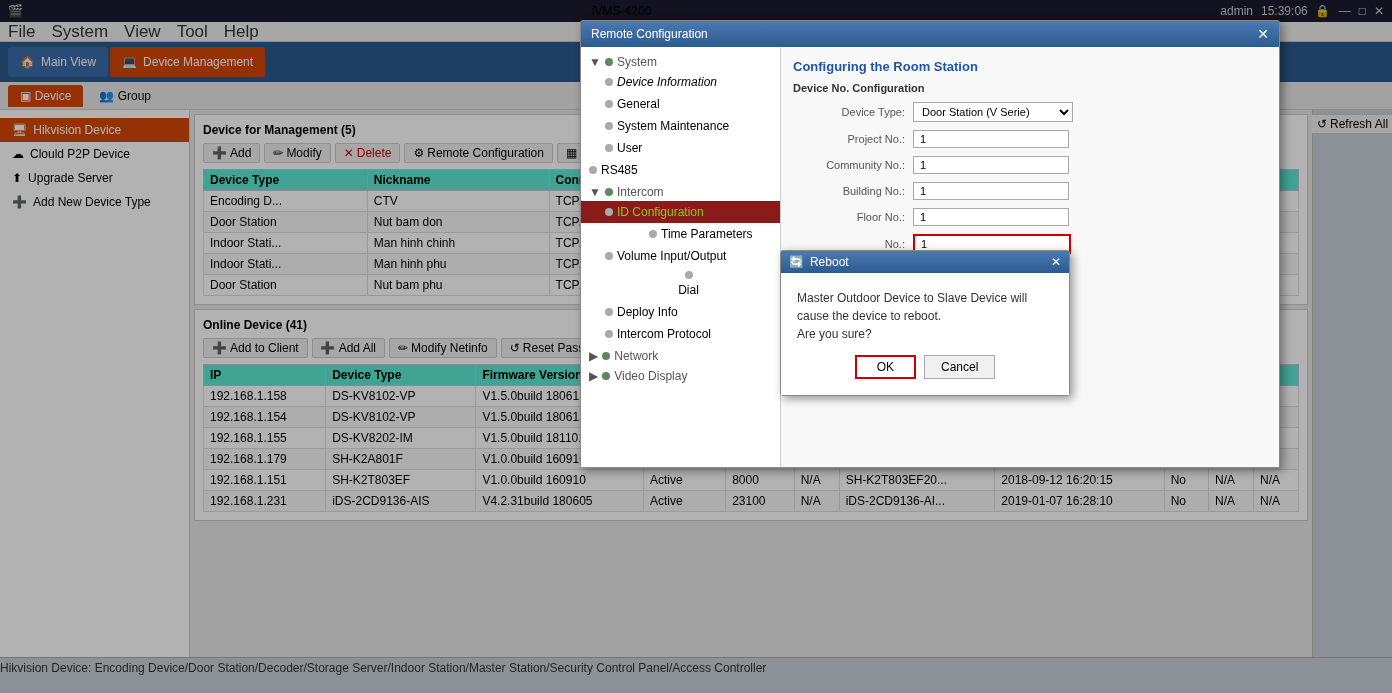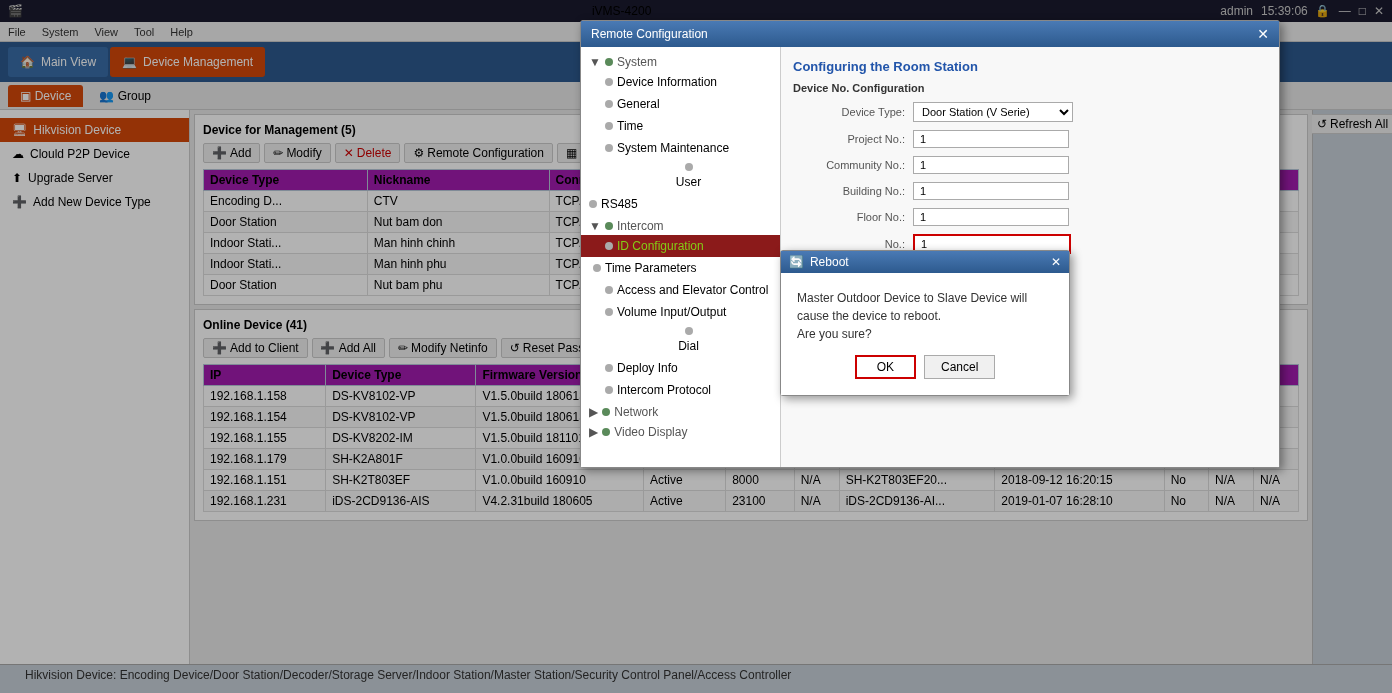--- a/index.html
+++ b/index.html
@@ -4,21 +4,21 @@
   <style>
     * { box-sizing: border-box; margin: 0; padding: 0; font-family: Arial, sans-serif; font-size: 12px; }
     body { background: #c8d8e8; width: 1392px; height: 693px; overflow: hidden; position: relative; }
 
     
     .top-bar { background: #1a1a2e; height: 22px; display: flex; align-items: center; justify-content: space-between; padding: 0 8px; }
     .top-bar-right { color: #ccc; font-size: 11px; display: flex; gap: 8px; }
 
     
     .menu-bar { background: #f0f0f0; height: 20px; display: flex; align-items: center; gap: 16px; padding: 0 8px; border-bottom: 1px solid #ccc; }
-    .menu-bar span { font-size: 11px; color: #333; cursor: pointer; }
+    .menu-bar span { font-size: 17px; color: #333; cursor: pointer; }
 
     
     .nav-bar { background: #2d5a8e; height: 40px; display: flex; align-items: center; gap: 2px; padding: 0 8px; }
     .nav-btn { background: #3a6ea8; color: #fff; padding: 4px 12px; border-radius: 3px; font-size: 12px; display: flex; align-items: center; gap: 6px; cursor: pointer; height: 30px; }
     .nav-btn.active { background: #d4480a; }
 
     
     .tab-bar { background: #e8e8e8; height: 28px; display: flex; align-items: center; padding: 0 8px; gap: 4px; border-bottom: 1px solid #ccc; }
     .tab { padding: 4px 12px; font-size: 12px; cursor: pointer; border-radius: 3px 3px 0 0; text-align: center; }
     .tab.active { background: #d4480a; color: #fff; }
@@ -37,29 +37,29 @@
     
     .device-panel { background: #fff; margin: 4px; padding: 8px; border: 1px solid #ccc; }
     .panel-title { font-size: 12px; font-weight: bold; margin-bottom: 6px; }
 
     .toolbar { display: flex; gap: 4px; margin-bottom: 6px; flex-wrap: wrap; }
     .tb-btn { background: #f0f0f0; border: 1px solid #ccc; padding: 2px 8px; font-size: 11px; cursor: pointer; display: flex; align-items: center; gap: 3px; border-radius: 2px; }
     .tb-btn.danger { color: #c00; }
 
     
     .data-table { width: 100%; border-collapse: collapse; font-size: 11px; }
-    .data-table th { background: #a21caf; padding: 3px 6px; border: 1px solid #b8c8d8; text-align: left; white-space: nowrap; }
+    .data-table th { background: #5eead4; padding: 3px 6px; border: 1px solid #b8c8d8; text-align: left; white-space: nowrap; }
     .data-table td { padding: 3px 6px; border: 1px solid #ddd; white-space: nowrap; }
     .data-table tr:nth-child(even) { background: #f8f8f8; }
 
     
     .online-section { background: #fff; margin: 4px; padding: 8px; border: 1px solid #ccc; }
 
     
-    .status-bar { position: absolute; bottom: 0; left: 0; right: 0; background: #c8d0d8; height: 29px; font-size: 10px; padding: 3px 25px; color: #333; border-top: 1px solid #aaa; }
+    .status-bar { position: absolute; bottom: 0; left: 0; right: 0; background: #c8d0d8; height: 36px; font-size: 10px; padding: 3px 0; color: #333; border-top: 1px solid #aaa; }
 
     
     .modal-overlay { position: absolute; top: 0; left: 0; right: 0; bottom: 0; background: rgba(0,0,0,0.3); z-index: 100; }
 
     
     .rc-window { position: absolute; top: 20px; left: 580px; width: 700px; background: #f0f0f0; border: 1px solid #888; border-radius: 3px; z-index: 200; box-shadow: 3px 3px 10px rgba(0,0,0,0.4); }
     .rc-titlebar { background: linear-gradient(to bottom, #4a7ab5, #2d5a8e); color: #fff; padding: 5px 10px; display: flex; justify-content: space-between; align-items: center; font-size: 12px; }
     .rc-close { color: #fff; cursor: pointer; font-size: 14px; }
     .rc-body { display: flex; height: 420px; }
 
@@ -394,61 +394,53 @@
   </div>
   <div class="rc-body">
 
     <div class="tree-panel">
 
       <div class="tree-section">
         <span>▼</span>
         <span class="tree-dot green"></span>
         <span>System</span>
       </div>
+      <div class="tree-item" style="padding-left:24px;font-style:italic;">
+        <span class="tree-dot"></span>
+        <span>Device Information</span>
+      </div>
       <div class="tree-item" style="padding-left:24px;">
         <span class="tree-dot"></span>
-        <span>Device Information</span>
+        <span>General</span>
       </div>
       <div class="tree-item" style="padding-left:24px;">
         <span class="tree-dot"></span>
-        <span>General</span>
+        <span>System Maintenance</span>
       </div>
       <div class="tree-item" style="padding-left:24px;">
-        <span class="tree-dot"></span>
-        <span>Time</span>
-      </div>
-      <div class="tree-item" style="padding-left:24px;">
-        <span class="tree-dot"></span>
-        <span>System Maintenance</span>
-      </div>
-      <div class="tree-item" style="padding-left:24px;flex-direction:column;">
         <span class="tree-dot"></span>
         <span>User</span>
       </div>
       <div class="tree-item" style="padding-left:8px;">
         <span class="tree-dot"></span>
         <span>RS485</span>
       </div>
 
       <div class="tree-section">
         <span>▼</span>
         <span class="tree-dot green"></span>
         <span>Intercom</span>
       </div>
       <div class="tree-item selected" style="padding-left:24px;">
         <span class="tree-dot"></span>
         <span>ID Configuration</span>
       </div>
-      <div class="tree-item" style="padding-left:12px;">
+      <div class="tree-item" style="padding-left:32px;margin-left:36px;">
         <span class="tree-dot"></span>
         <span>Time Parameters</span>
-      </div>
-      <div class="tree-item" style="padding-left:24px;">
-        <span class="tree-dot"></span>
-        <span>Access and Elevator Control</span>
       </div>
       <div class="tree-item" style="padding-left:24px;">
         <span class="tree-dot"></span>
         <span>Volume Input/Output</span>
       </div>
       <div class="tree-item" style="padding-left:24px;flex-direction:column;">
         <span class="tree-dot"></span>
         <span>Dial</span>
       </div>
       <div class="tree-item" style="padding-left:24px;">

